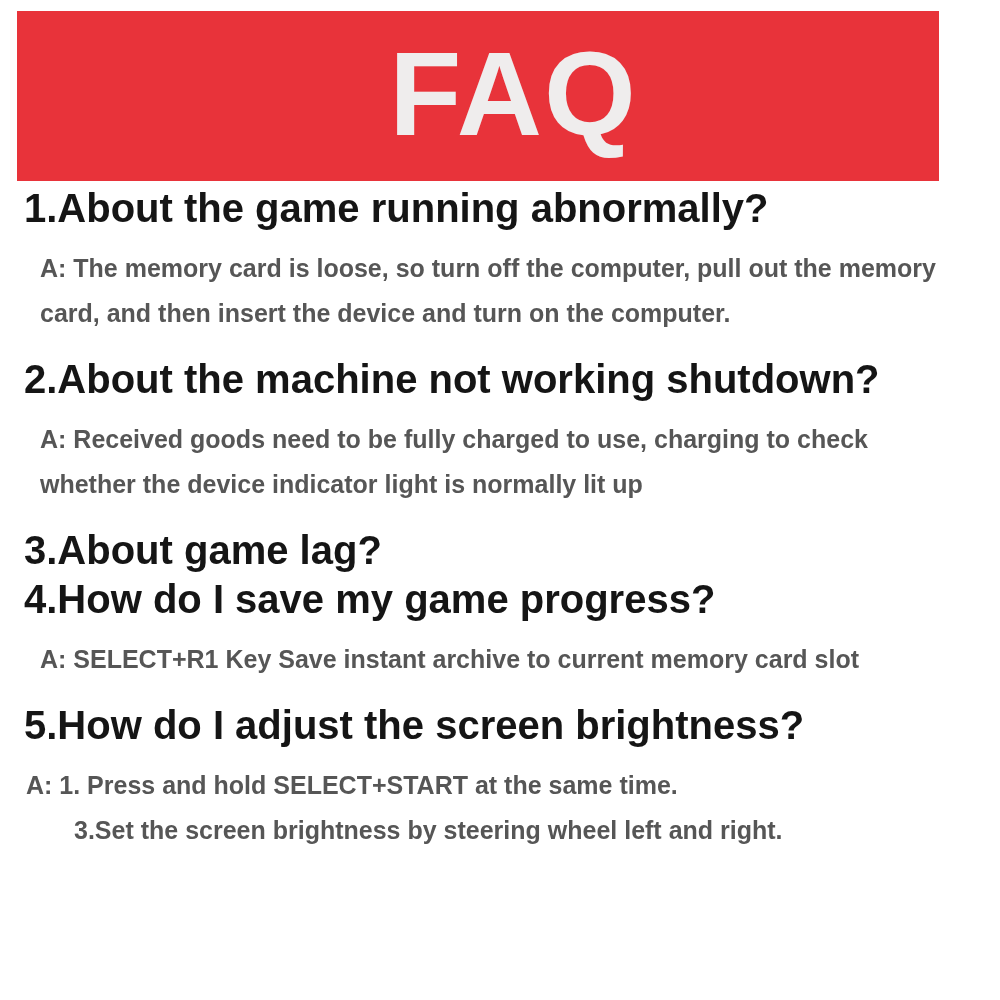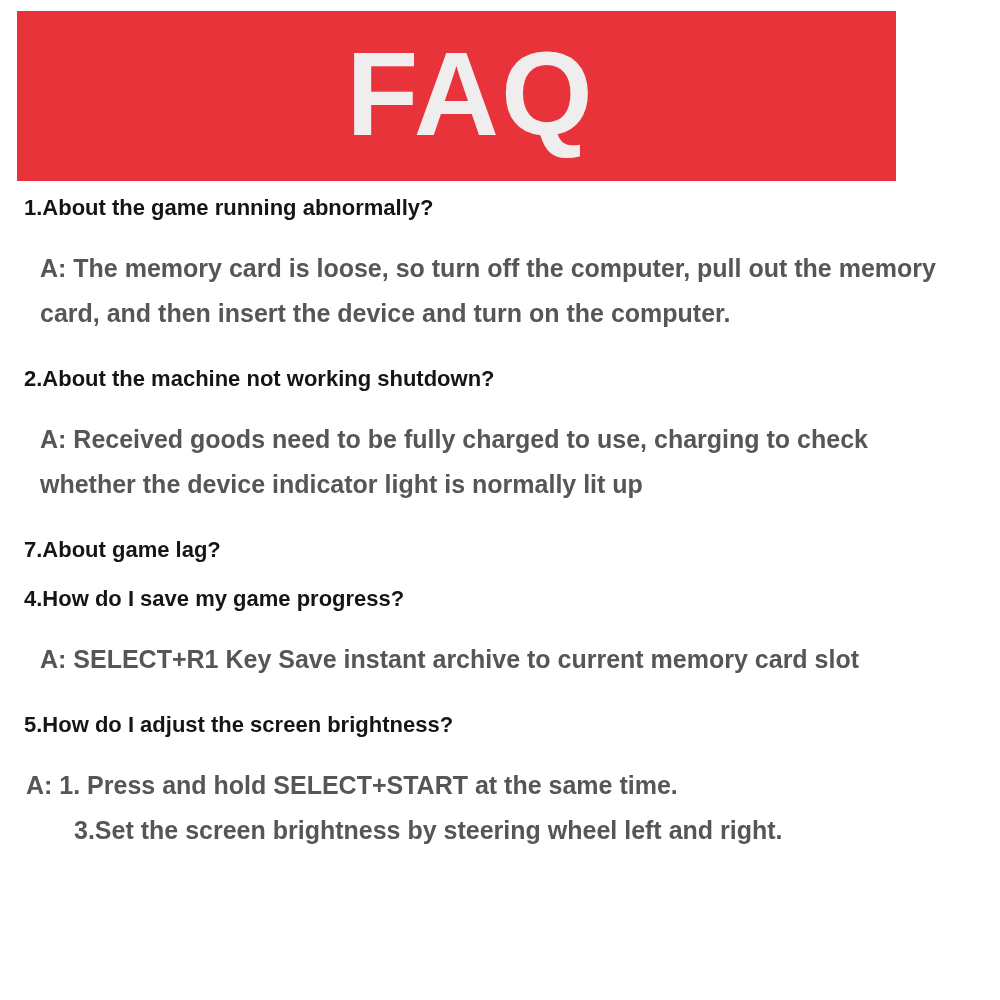--- a/index.html
+++ b/index.html
@@ -28,20 +28,21 @@
     position: absolute;
     left: 17px;
     top: 11px;
     width: 879px;
     height: 170px;
     background: #e8333a;
     display: flex;
     align-items: center;
     justify-content: center;
     overflow: hidden;
+    padding-left: 43px;
   }
   .banner-title {
     color: #efeded;
     font-family: "Liberation Sans", sans-serif;
     font-weight: bold;
     font-size: 118px;
     line-height: 1;
     letter-spacing: 2px;
     margin: 0;
     padding: 0 0 4px 28px;
@@ -59,21 +60,21 @@
 
   .faq-item {
     padding: 0;
     margin: 0;
   }
 
   .q {
     color: #151515;
     font-family: "Liberation Sans", sans-serif;
     font-weight: bold;
-    font-size: 22px;
+    font-size: 40px;
     line-height: 44px;
     margin: 0;
     padding: 5px 0 0 24px;
     white-space: nowrap;
   }
 
   .a-block {
     margin: 16px;
     padding: 0;
   }
@@ -118,21 +119,21 @@
 
     <div class="faq-item">
       <div class="q">2.About the machine not working shutdown?</div>
       <div class="a-block">
         <div class="a-line">A: Received goods need to be fully charged to use, charging to check</div>
         <div class="a-line">whether the device indicator light is normally lit up</div>
       </div>
     </div>
 
     <div class="faq-item">
-      <div class="q">7.About game lag?</div>
+      <div class="q">3.About game lag?</div>
     </div>
 
     <div class="faq-item">
       <div class="q">4.How do I save my game progress?</div>
       <div class="a-block">
         <div class="a-line">A: SELECT+R1 Key Save instant archive to current memory card slot</div>
       </div>
     </div>
 
     <div class="faq-item">

